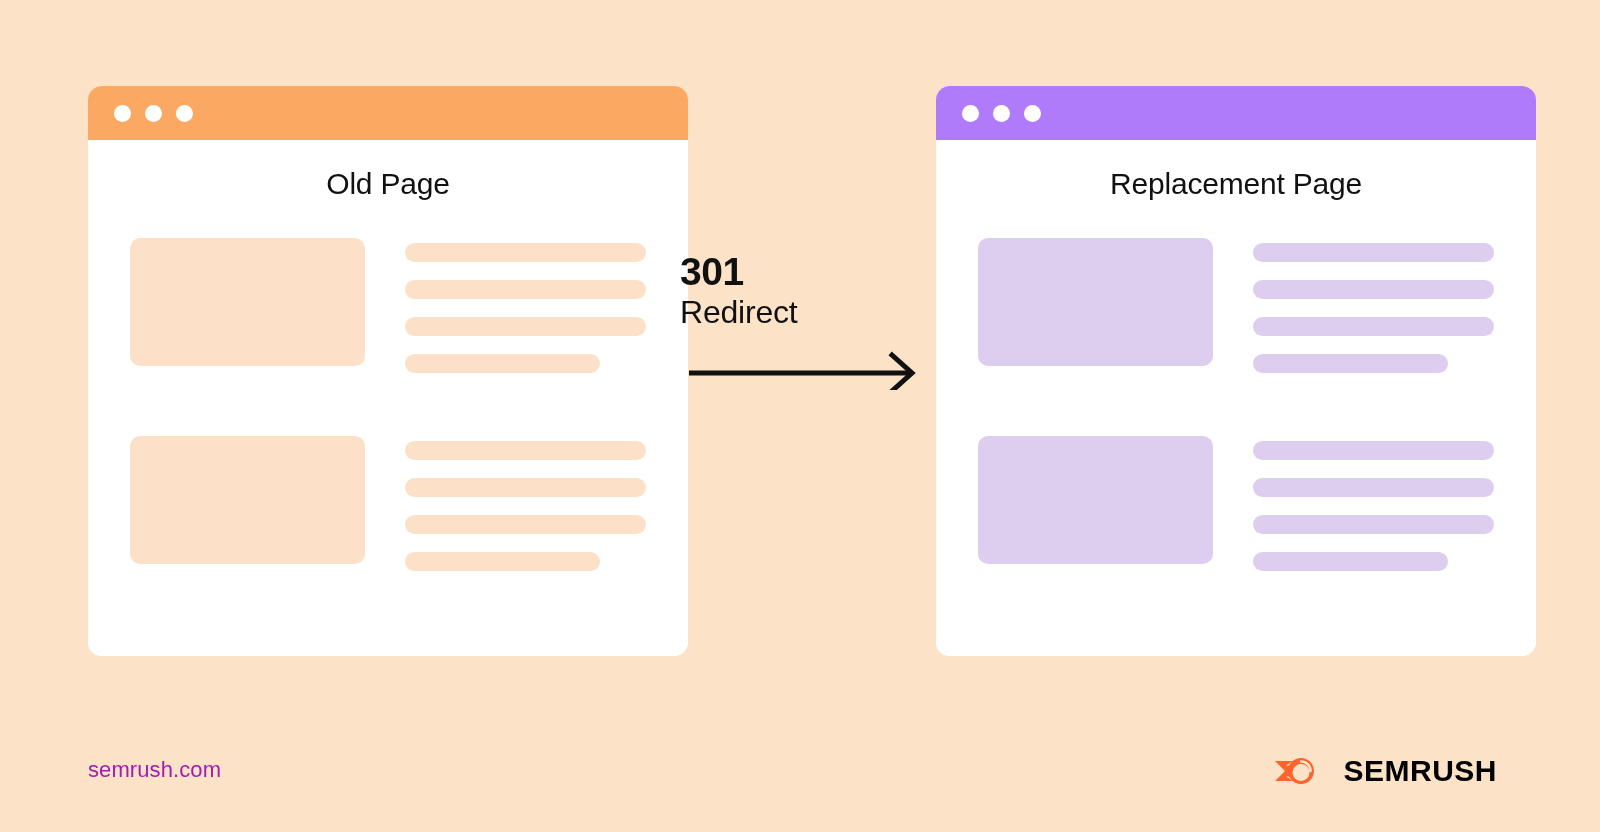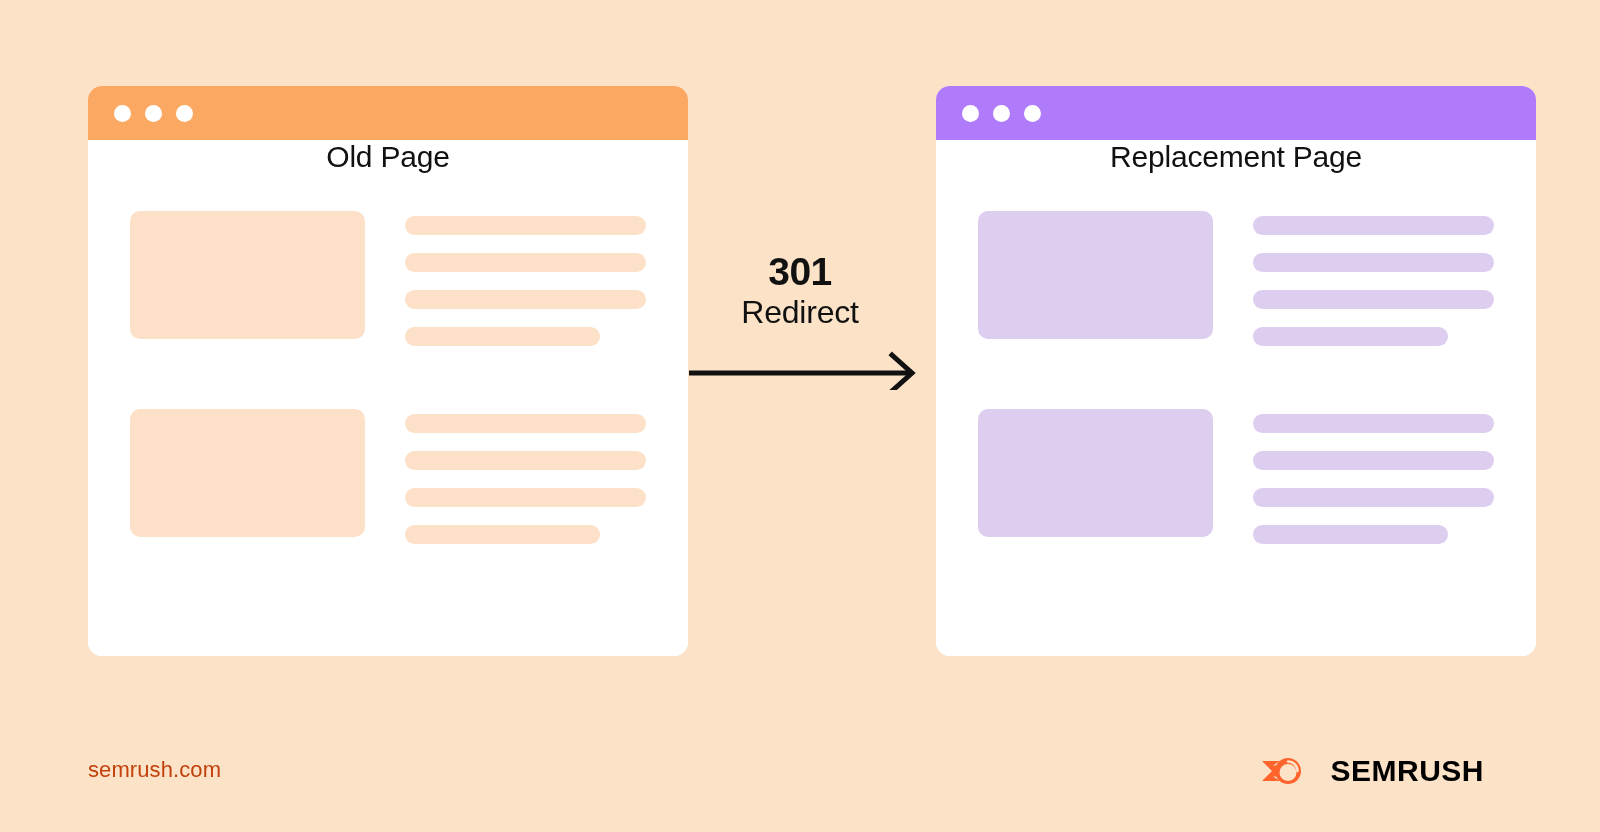--- a/index.html
+++ b/index.html
@@ -58,20 +58,21 @@
     position: relative;
   }
 
   .page-title {
     text-align: center;
     font-size: 30px;
     font-weight: 400;
     color: #111111;
     letter-spacing: -0.2px;
     margin: 0;
+    padding-top: 27px;
     padding-bottom: 0;
   }
 
   .content-group {
     display: flex;
     gap: 40px;
     align-items: flex-start;
   }
   .content-group.first  { margin-top: 37px; }
   .content-group.second { margin-top: 63px; }
@@ -105,21 +106,21 @@
     left: 680px;
     top: 250px;
     width: 240px;
     height: 140px;
   }
   .arrow-label {
     position: absolute;
     left: 0;
     top: 0;
     width: 240px;
-    text-align: center;
+    text-align: left;
     color: #111111;
   }
   .arrow-301 {
     display: block;
     font-size: 39px;
     font-weight: 700;
     line-height: 44px;
     letter-spacing: -0.5px;
   }
   .arrow-redirect {
@@ -134,26 +135,26 @@
     left: 0;
     top: 98px;
   }
 
   
   .footer-url {
     position: absolute;
     left: 88px;
     top: 757px;
     font-size: 22px;
-    color: #c2410c;
+    color: #a21caf;
     letter-spacing: 0.1px;
   }
   .brand {
     position: absolute;
-    right: 116px;
+    right: 103px;
     top: 753px;
     display: flex;
     align-items: center;
     gap: 24px;
   }
   .brand-mark { display: block; }
   .brand-name {
     font-size: 30px;
     font-weight: 700;
     letter-spacing: 0.5px;

